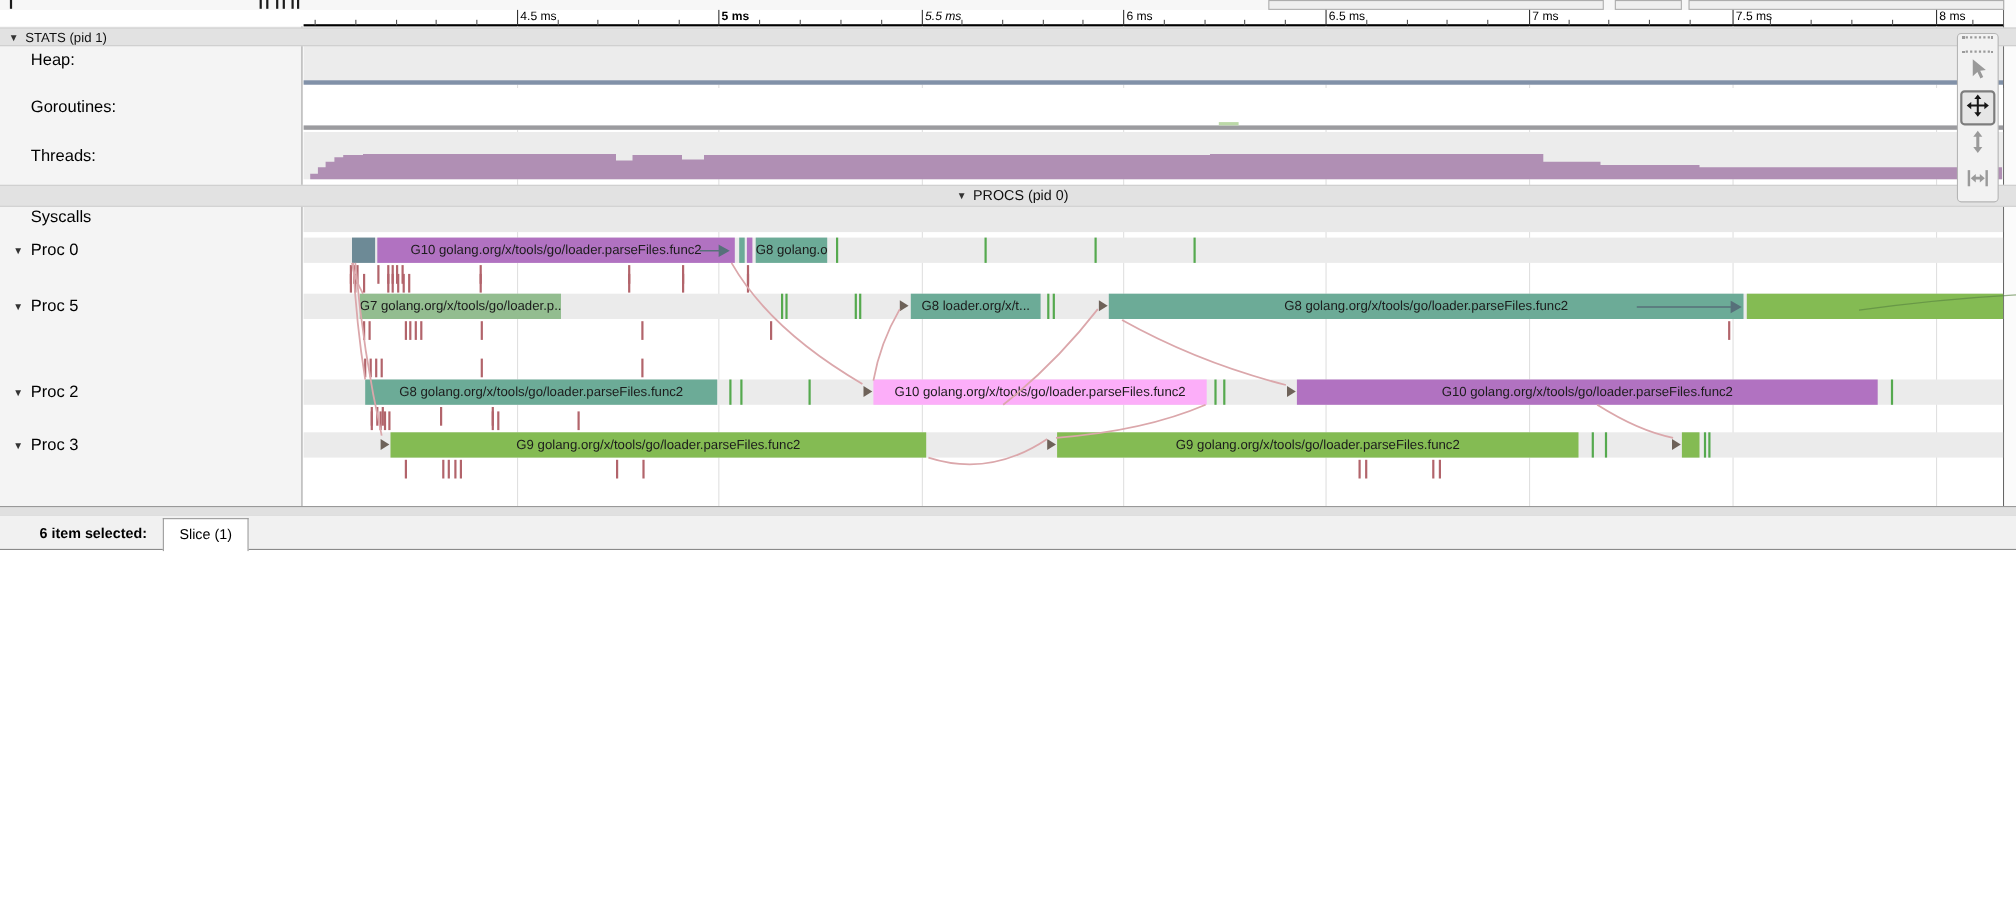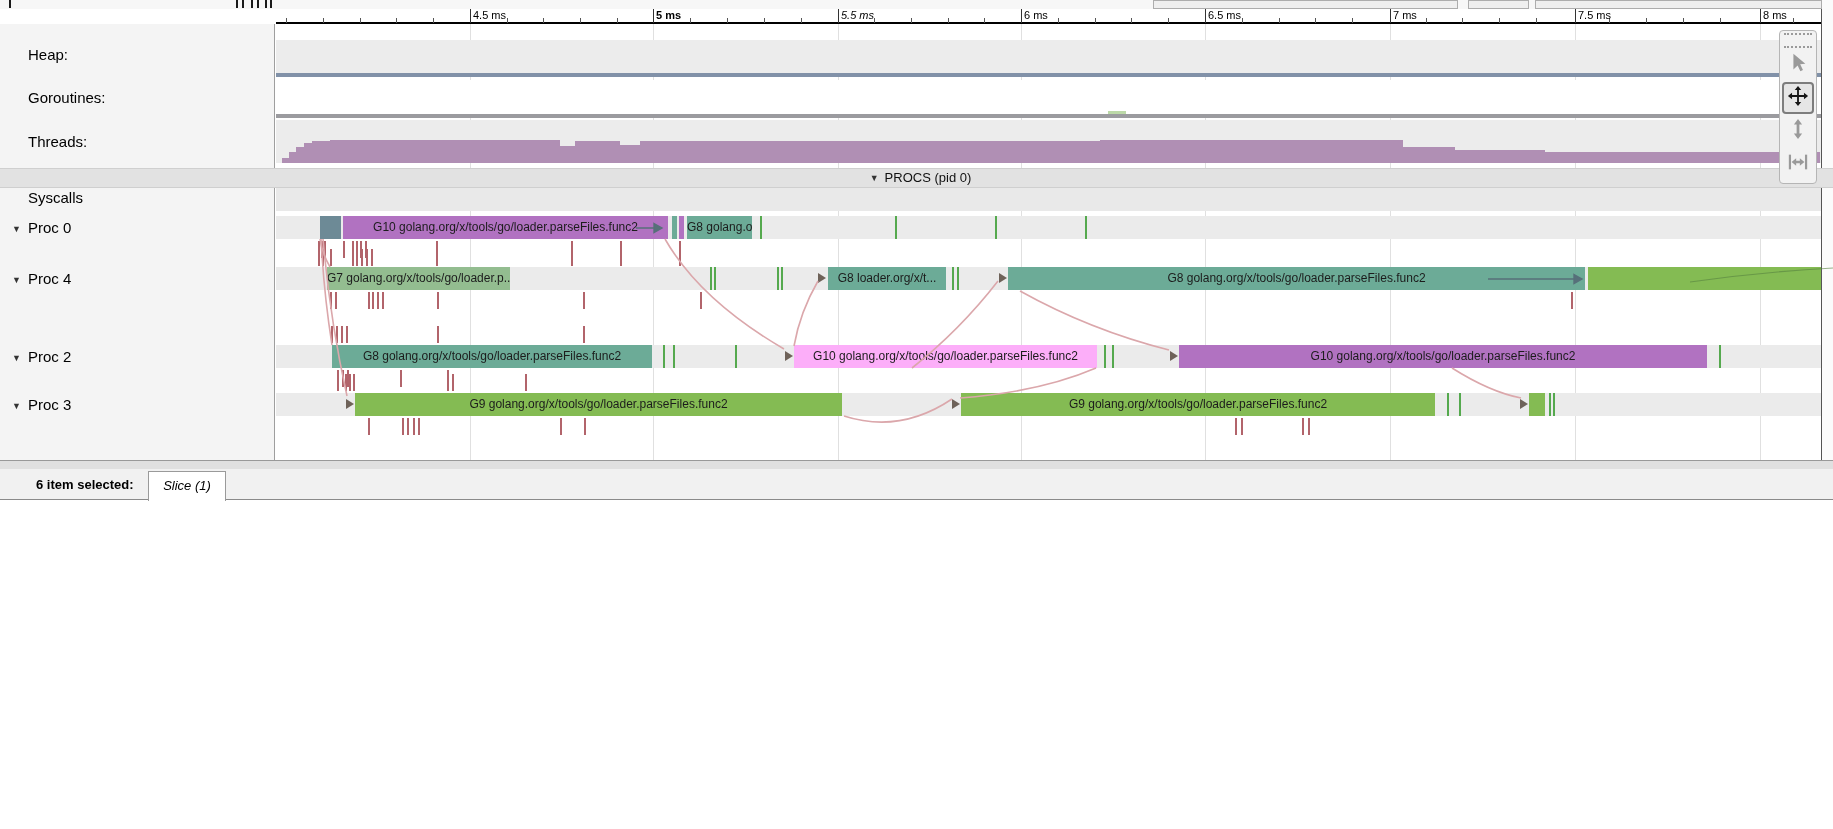--- a/index.html
+++ b/index.html
@@ -39,21 +39,21 @@
   .tool-btn{width:30px;height:32px;margin:1px auto;display:flex;align-items:center;
             justify-content:center;border-radius:4px;}
   .tool-btn.active{border:2px solid #7d7d7d;background:#e6e6e6;width:28px;height:28px;}
   
   #splitter{left:0;top:460px;width:1833px;height:8px;background:#e0e0e0;
             border-top:1px solid #999;border-bottom:1px solid #bbb;}
   #tab-strip{left:0;top:469px;width:1833px;height:30px;background:#f1f1f1;
              border-bottom:1px solid #8a8a8a;}
   #selected-summary{left:36px;top:477px;font-size:13px;font-weight:bold;color:#000;}
   #slice-tab{left:148px;top:471px;width:76px;height:29px;background:#fff;border:1px solid #9a9a9a;
-             border-bottom:none;z-index:3;text-align:center;line-height:28px;font-size:13px;font-style:italic;}
+             border-bottom:none;z-index:3;text-align:center;line-height:28px;font-size:13px;}
   #detail-panel{left:0;top:500px;width:1833px;height:329px;background:#fff;}
   .mini-box{top:0;height:7px;background:#efefef;border:1px solid #adadad;}
   .top-mark{top:0;width:2px;height:8px;background:#1a1a1a;}
 </style>
 </head>
 <body>
 
 <div id="app">
 
   <div class="abs" id="top-strip"></div>
@@ -85,31 +85,34 @@
       <svg width="1833" height="829" style="position: absolute; left: 0px; top: 0px; pointer-events: none;">
         <polygon points="282,163 282,158 289,158 289,152 296,152 296,147 304,147 304,143 312,143 312,141 330,141 330,140 560,140 560,146 575,146 575,141 620,141 620,145 640,145 640,141 1100,141 1100,140 1403,140 1403,147 1455,147 1455,150 1545,150 1545,152 1820,152 1820,163" fill="#b08fb4"></polygon>
       </svg>
       <div class="abs row-strip" style="top: 187px; height: 24px; background: rgb(233, 233, 233);"></div>
       <div class="abs row-strip" style="top: 216px; height: 23px;"></div>
       <div class="abs row-strip" style="top: 267px; height: 23px;"></div>
       <div class="abs row-strip" style="top: 345px; height: 23px;"></div>
       <div class="abs row-strip" style="top: 393px; height: 23px;"></div>
     </div>
 
+  <div class="abs group-header" style="top:25px;height:15px;">
+    <span class="tri">▼</span><span>STATS (pid 1)</span>
+  </div>
   <div class="abs group-header" style="top:168px;height:18px;font-size:13px;line-height:18px;text-align:center;">
     <span class="tri">▼</span><span>PROCS (pid 0)</span>
   </div>
 
   <div class="abs" id="labels-layer">
       <div class="abs track-label" style="left: 28px; top: 46px;">Heap:</div>
       <div class="abs track-label" style="left: 28px; top: 89px;">Goroutines:</div>
       <div class="abs track-label" style="left: 28px; top: 133px;">Threads:</div>
       <div class="abs track-label" style="left: 28px; top: 189px;">Syscalls</div>
       <div class="abs track-label" style="left: 12px; top: 219px;"><span class="tri" style="margin: 0px 7px 0px 0px;">▼</span><span>Proc 0</span></div>
-      <div class="abs track-label" style="left: 12px; top: 270px;"><span class="tri" style="margin: 0px 7px 0px 0px;">▼</span><span>Proc 4</span></div>
+      <div class="abs track-label" style="left: 12px; top: 270px;"><span class="tri" style="margin: 0px 7px 0px 0px;">▼</span><span>Proc 5</span></div>
       <div class="abs track-label" style="left: 12px; top: 348px;"><span class="tri" style="margin: 0px 7px 0px 0px;">▼</span><span>Proc 2</span></div>
       <div class="abs track-label" style="left: 12px; top: 396px;"><span class="tri" style="margin: 0px 7px 0px 0px;">▼</span><span>Proc 3</span></div>
     </div>
   <div class="abs" id="slices-layer">
       <div class="abs slice" style="left: 320px; top: 216px; width: 21px; background: rgb(109, 138, 150);"></div>
       <div class="abs slice" style="left: 343px; top: 216px; width: 325px; background: rgb(177, 114, 193);">G10 golang.org/x/tools/go/loader.parseFiles.func2</div>
       <div class="abs slice" style="left: 672px; top: 216px; width: 5px; background: rgb(108, 171, 151);"></div>
       <div class="abs slice" style="left: 679px; top: 216px; width: 5px; background: rgb(177, 114, 193);"></div>
       <div class="abs slice" style="left: 687px; top: 216px; width: 65px; background: rgb(108, 171, 151);">G8 golang.or...</div>
       <div class="abs thin-tick" style="left: 760px; top: 216px; background: rgb(85, 169, 78);"></div>

